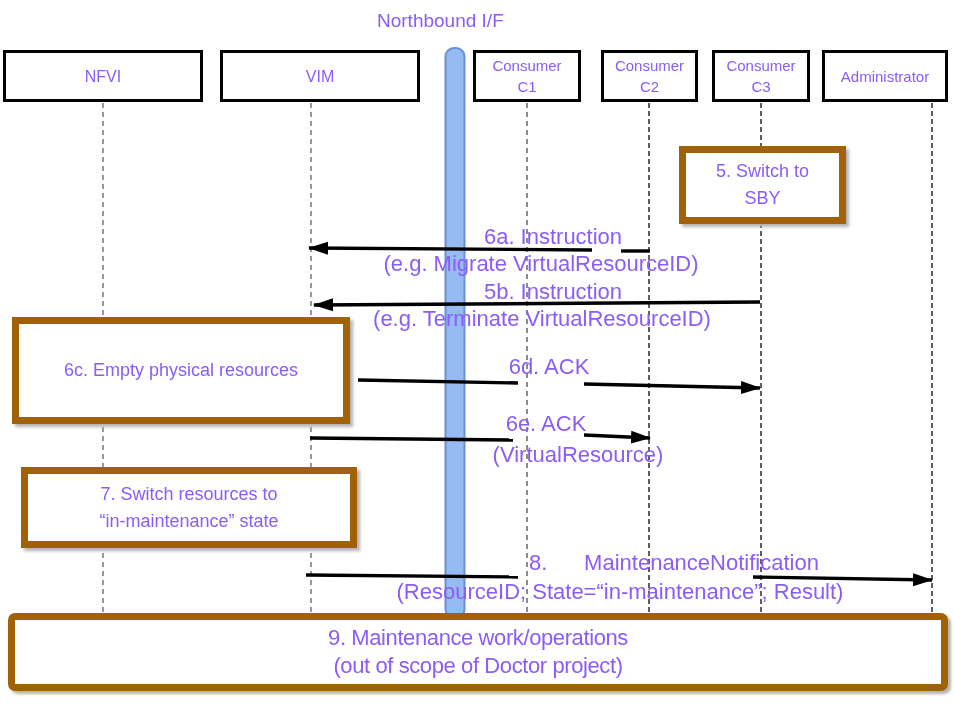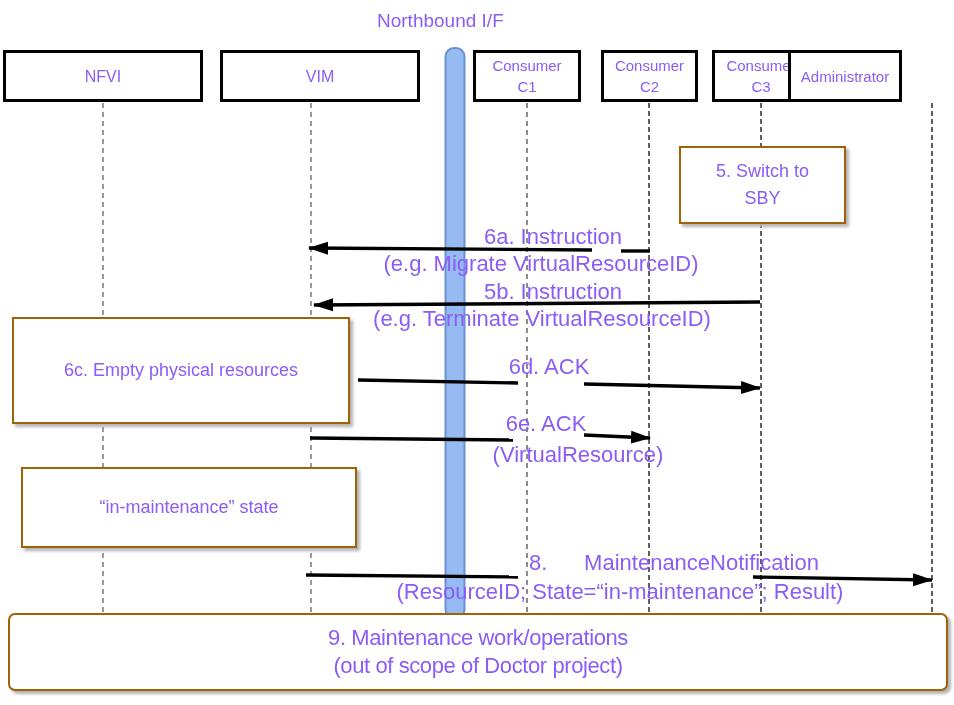--- a/index.html
+++ b/index.html
@@ -13,21 +13,21 @@
   }
   .actor{
     position:absolute;top:50px;height:52px;background:#fff;border:3px solid #000;
     box-sizing:border-box;display:flex;flex-direction:column;align-items:center;justify-content:center;
     text-align:center;line-height:21px;
   }
   .actor .l{display:block;}
   .fs16{font-size:16px;}
   .fs15{font-size:15px;}
   .activity{
-    position:absolute;background:#fff;border:2px solid #a16207;box-sizing:border-box;
+    position:absolute;background:#fff;border:7px solid #a16207;box-sizing:border-box;
     display:flex;flex-direction:column;align-items:center;justify-content:center;
     text-align:center;font-size:18px;line-height:27px;
     box-shadow:3px 3px 3px #b4b4b4;
   }
   .activity .l{display:block;}
   .activity.narrow{font-size:22px;letter-spacing:-0.4px;line-height:28px;border-radius:7px;}
   .msg{
     position:absolute;font-size:22px;white-space:pre;transform:translateX(-50%);
   }
 </style>
@@ -80,32 +80,33 @@
     <span class="l">C1</span>
   </div>
   <div class="actor fs15" style="left:601px;width:97px;">
     <span class="l">Consumer</span>
     <span class="l">C2</span>
   </div>
   <div class="actor fs15" style="left:712px;width:98px;">
     <span class="l">Consumer</span>
     <span class="l">C3</span>
   </div>
-  <div class="actor fs15" style="left:788px;width:114px;">
+  <div class="actor fs15" style="left:822px;width:126px;">
     <span class="l">Administrator</span>
   </div>
 
   <div class="activity" style="left:679px;top:146px;width:167px;height:78px;">
     <span class="l">5. Switch to</span>
     <span class="l">SBY</span>
   </div>
   <div class="activity" style="left:12px;top:317px;width:338px;height:107px;text-align:right;">
     <span class="l">6c. Empty physical resources</span>
   </div>
   <div class="activity" style="left:21px;top:467px;width:336px;height:81px;">
+    <span class="l">7. Switch resources to</span>
     <span class="l">“in-maintenance” state</span>
   </div>
   <div class="activity narrow" style="left:8px;top:613px;width:940px;height:78px;">
     <span class="l">9. Maintenance work/operations</span>
     <span class="l">(out of scope of Doctor project)</span>
   </div>
 
   <div class="msg" style="left:553px;top:224px;">6a. Instruction</div>
   <div class="msg" style="left:541px;top:251px;">(e.g. Migrate VirtualResourceID)</div>
 

